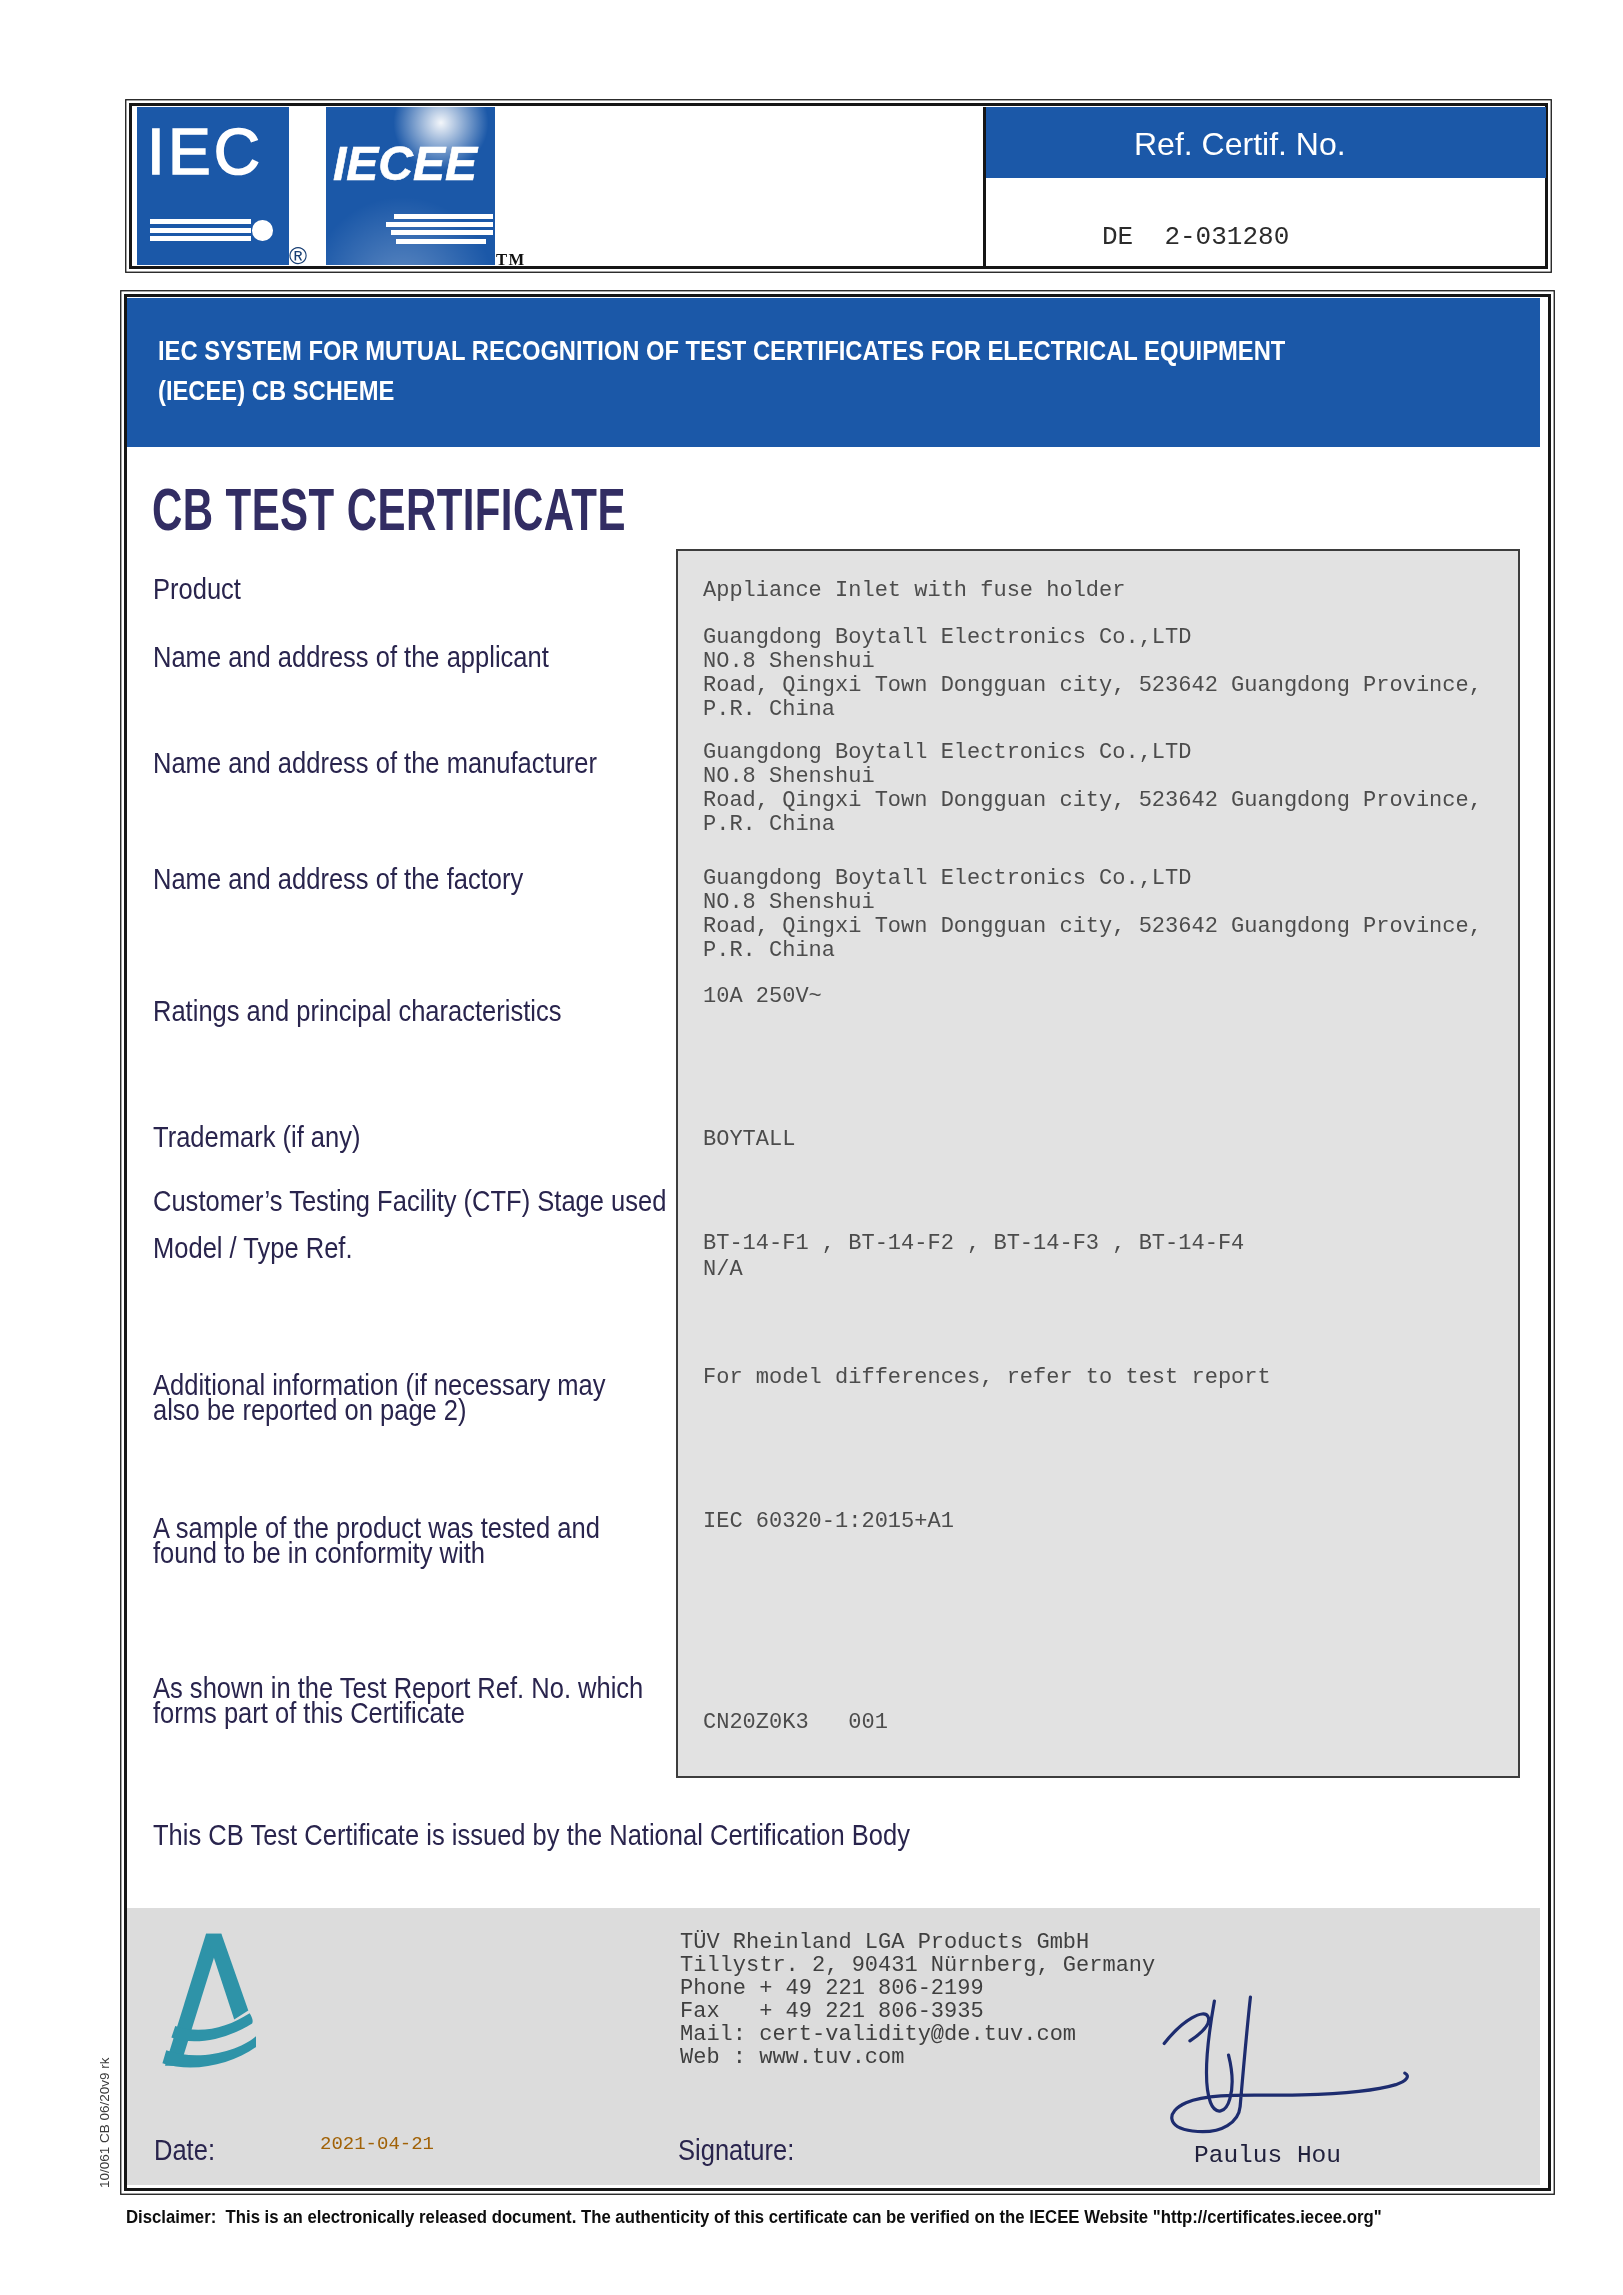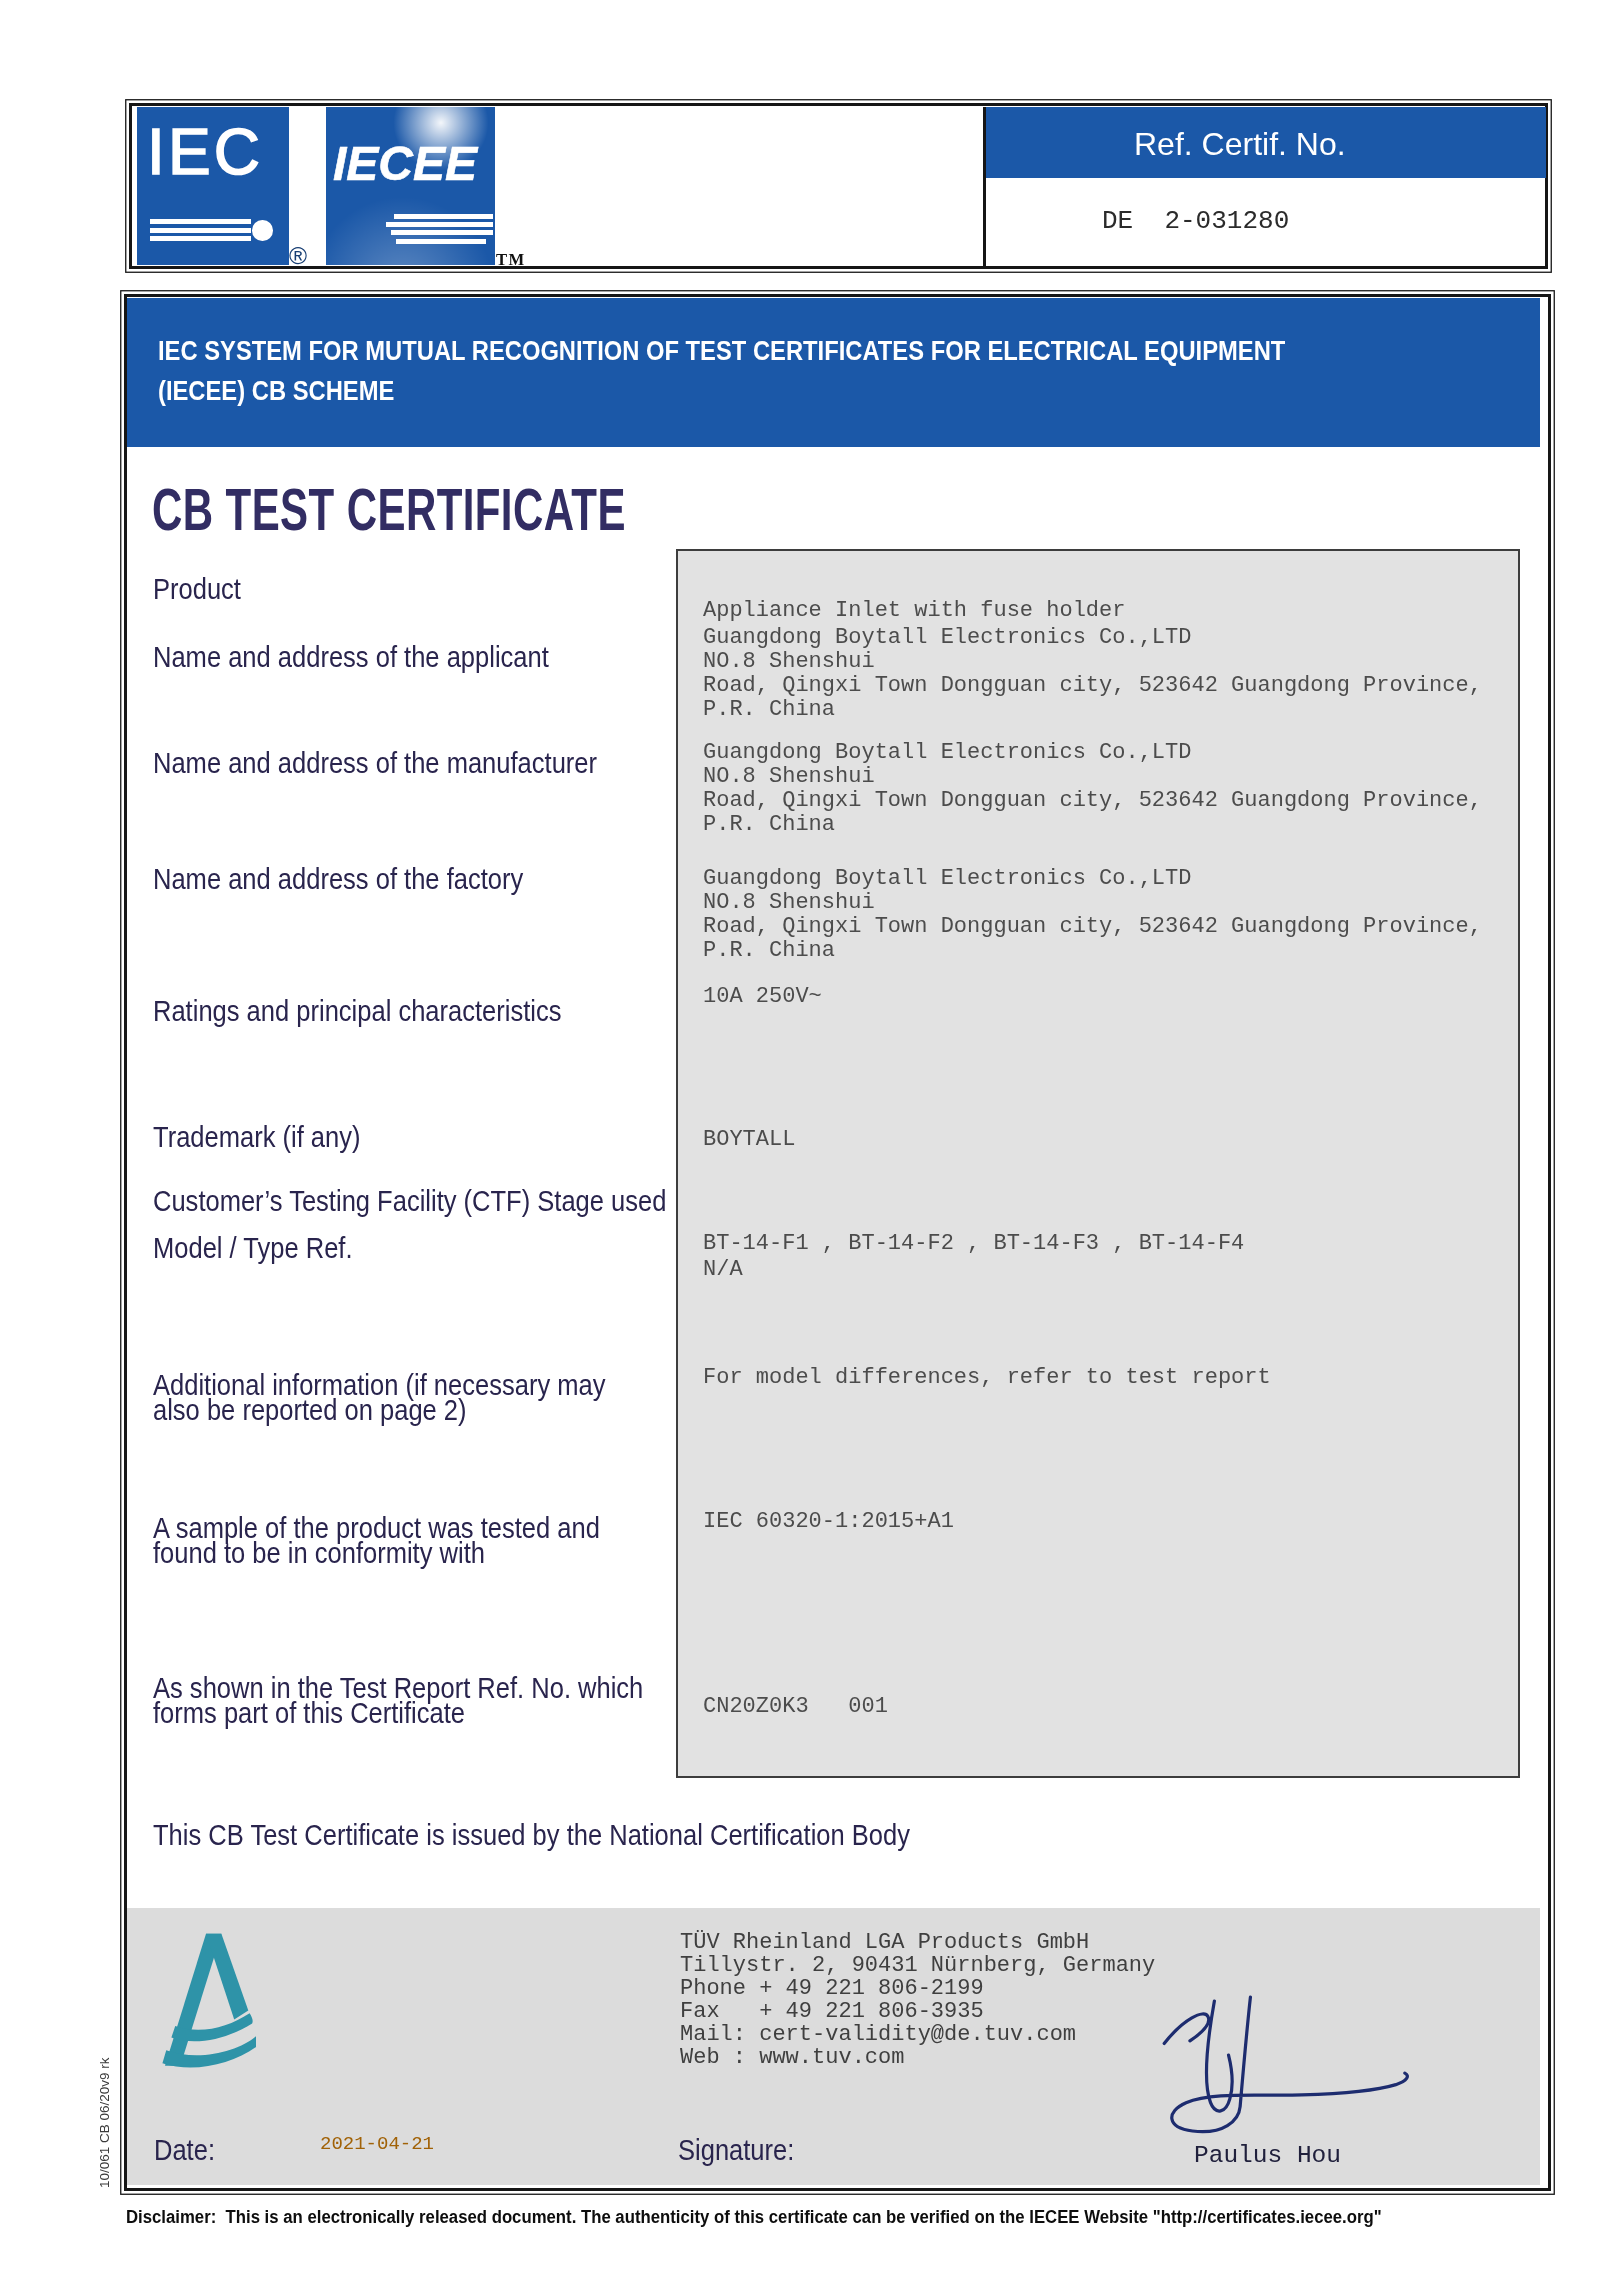--- a/index.html
+++ b/index.html
@@ -43,21 +43,21 @@
   .title{position:absolute;left:152px;top:475px;font-size:60px;font-weight:700;color:#322d63;
          letter-spacing:0.6px;transform:scaleX(0.70);transform-origin:left top;white-space:nowrap;}
 
   
   .gray-box{position:absolute;left:676px;top:549px;width:844px;height:1229px;
             background:#e2e2e2;border:2.6px solid #3d3d3d;box-sizing:border-box;}
   .flabel{position:absolute;left:153px;width:592px;font-size:29px;line-height:24.5px;color:#29244d;
           transform:scaleX(0.88);transform-origin:left top;}
   .fvalue{position:absolute;left:703px;font-family:"Liberation Mono",monospace;font-size:22px;
           line-height:24px;color:#4c4c4c;white-space:pre-line;width:804px;}
-  .pre{white-space:pre;}
+  .pre{white-space:pre;margin-top:16px;}
 
   .issued{position:absolute;left:153px;top:1819px;font-size:29px;color:#29244d;
           transform:scaleX(0.88);transform-origin:left top;white-space:nowrap;}
 
   
   .footer-gray{position:absolute;left:127px;top:1908px;width:1413px;height:277px;background:#dcdcdc;}
   .tuv-logo-svg{position:absolute;left:156px;top:1932px;}
   .brand-row{position:absolute;left:274px;top:1981px;color:#161616;white-space:nowrap;}
   .brand-bold{font-size:46px;font-weight:700;}
   .brand-reg{font-size:46px;font-weight:400;}
@@ -124,21 +124,21 @@
   <div class="flabel" style="top:751px;">Name and address of the manufacturer</div>
   <div class="flabel" style="top:867px;">Name and address of the factory</div>
   <div class="flabel" style="top:999px;">Ratings and principal characteristics</div>
   <div class="flabel" style="top:1125px;">Trademark (if any)</div>
   <div class="flabel" style="top:1189px;">Customer’s Testing Facility (CTF) Stage used</div>
   <div class="flabel" style="top:1236px;">Model / Type Ref.</div>
   <div class="flabel" style="top:1373px;width:553px;">Additional information (if necessary may also be reported on page 2)</div>
   <div class="flabel" style="top:1516px;width:560px;">A sample of the product was tested and found to be in conformity with</div>
   <div class="flabel" style="top:1676px;width:579px;">As shown in the Test Report Ref. No. which forms part of this Certificate</div>
 
-  <div class="fvalue" style="top:579px;margin-top:20px;">Appliance Inlet with fuse holder</div>
+  <div class="fvalue" style="top:579px;">Appliance Inlet with fuse holder</div>
   <div class="fvalue" style="top:626px;">Guangdong Boytall Electronics Co.,LTD
 NO.8 Shenshui
 Road, Qingxi Town Dongguan city, 523642 Guangdong Province,
 P.R. China</div>
   <div class="fvalue" style="top:741px;">Guangdong Boytall Electronics Co.,LTD
 NO.8 Shenshui
 Road, Qingxi Town Dongguan city, 523642 Guangdong Province,
 P.R. China</div>
   <div class="fvalue" style="top:867px;">Guangdong Boytall Electronics Co.,LTD
 NO.8 Shenshui

